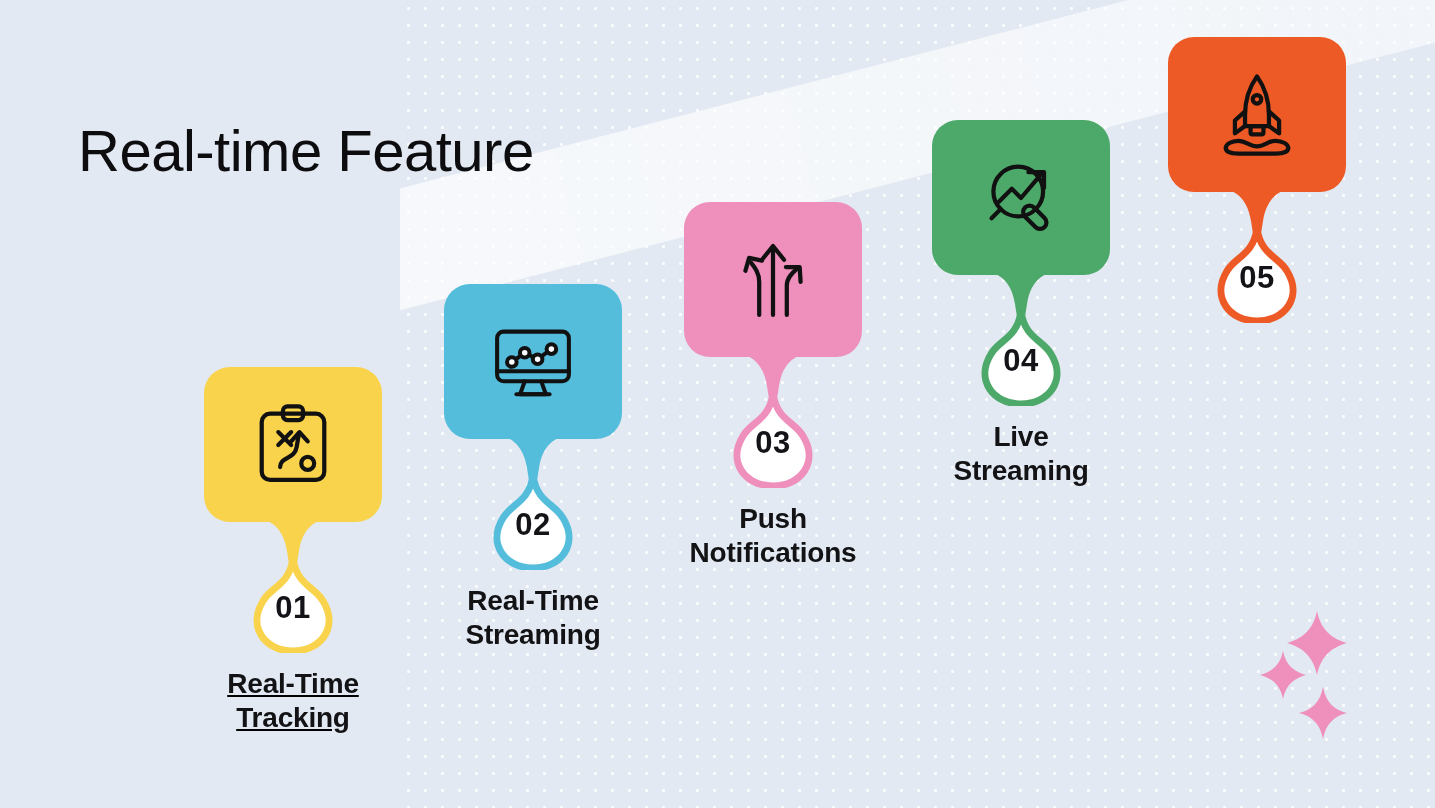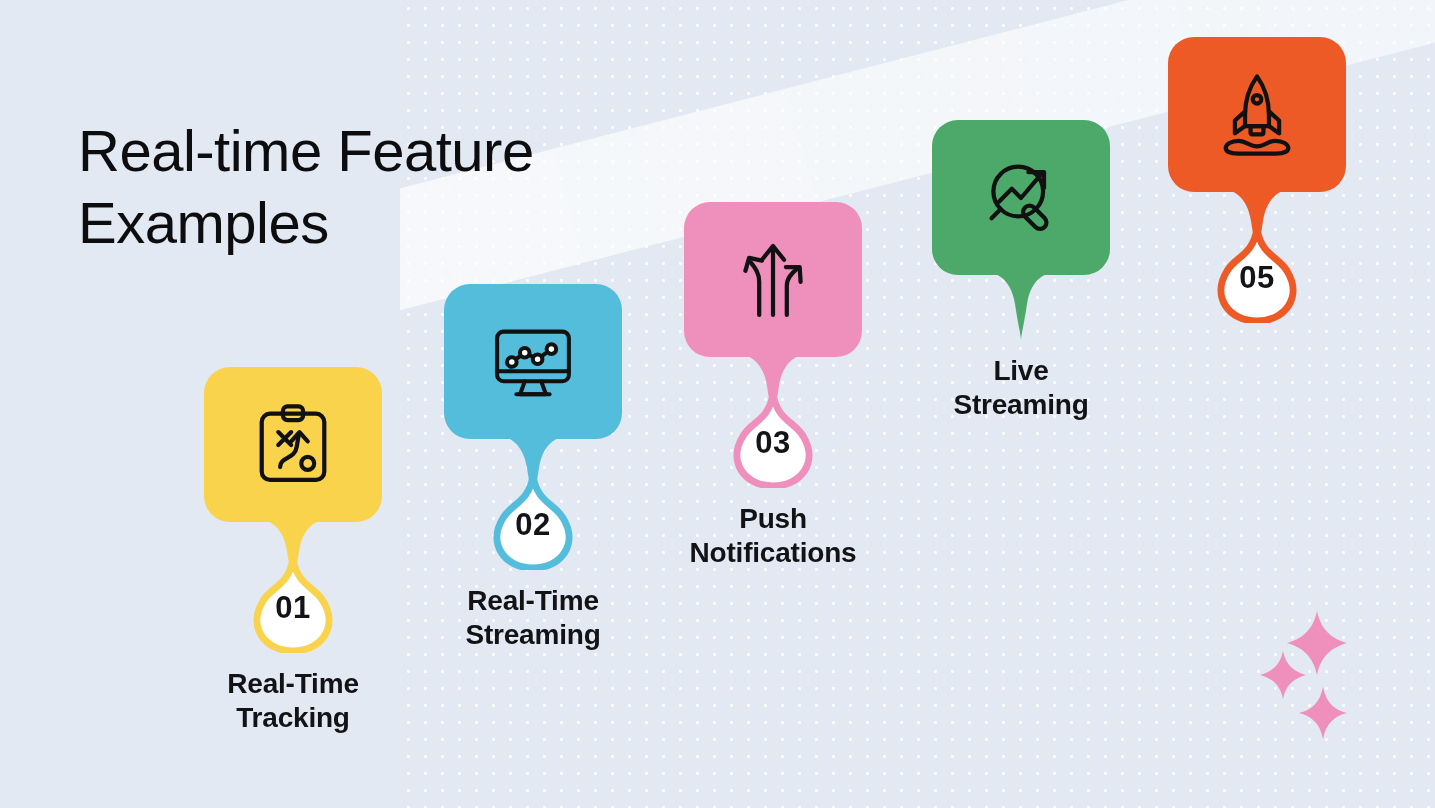--- a/index.html
+++ b/index.html
@@ -70,24 +70,23 @@
 
 <div id="stage" style="background: rgb(226, 233, 242);">
 
   <div class="bg-base"></div>
   <div class="bg-band"></div>
   <div class="bg-dots"></div>
   <div class="bg-plain-left"></div>
 
   <h1 class="title">
     <span>Real-time Feature</span><br>
-    <span>Examples</span>
   </h1>
 
-  <div class="step" id="step-0" style="left:178px;top:355px;">
+  <div class="step" id="step-0" style="left:178px;top:355px;text-decoration:underline;">
     <div class="card" id="card-0" style="background: rgb(249, 211, 75);">
       <svg class="icon" viewBox="0 0 100 100" fill="none" stroke="#111" stroke-width="4.6" stroke-linecap="round" stroke-linejoin="round">
         <rect x="16" y="16" width="68" height="72" rx="9"></rect>
         <rect x="39" y="8" width="22" height="15" rx="5" fill="none"></rect>
         <path d="M34 36 L48 50 M48 36 L34 50"></path>
         <path d="M36 74 C36 62 52 66 54 52 L56 40"></path>
         <path d="M48 46 L57 36 L66 46"></path>
         <circle cx="66" cy="70" r="7"></circle>
       </svg>
     </div>
@@ -175,20 +174,26 @@
         <rect x="58" y="56" width="14" height="30" rx="7" transform="rotate(-45 65 71)"></rect>
         <path d="M26 54 L40 40 L50 50 L72 24"></path>
         <path d="M58 22 H75 V39"></path>
       </svg>
     </div>
     <div class="neck">
       <svg viewBox="0 0 52 66" preserveAspectRatio="none">
         <path id="neckpath-3" d="M0 0 C0 0 16 4 20 30 C23 50 26 62 26 66 C26 62 29 50 32 30 C36 4 52 0 52 0 Z" fill="#4ca969"></path>
       </svg>
     </div>
+    <div class="drop">
+      <svg viewBox="0 0 96 96">
+        <path id="droppath-3" d="M48 2 C52 28 70 30 78 44 C94 70 76 94 48 94 C20 94 2 70 18 44 C26 30 44 28 48 2 Z" fill="#ffffff" stroke-width="7" stroke="#4ca969"></path>
+      </svg>
+      <span class="num">04</span>
+    </div>
     <div class="step-label">
       <span>Live</span><br>
       <span>Streaming</span>
     </div>
   </div>
 
   <div class="step" id="step-4" style="left:1142px;top:25px;">
     <div class="card" id="card-4" style="background: rgb(237, 90, 38);">
       <svg class="icon" viewBox="0 0 100 100" fill="none" stroke="#111" stroke-width="4.6" stroke-linecap="round" stroke-linejoin="round">
         <path d="M50 8 C60 22 63 36 63 50 V62 H37 V50 C37 36 40 22 50 8 Z"></path>

